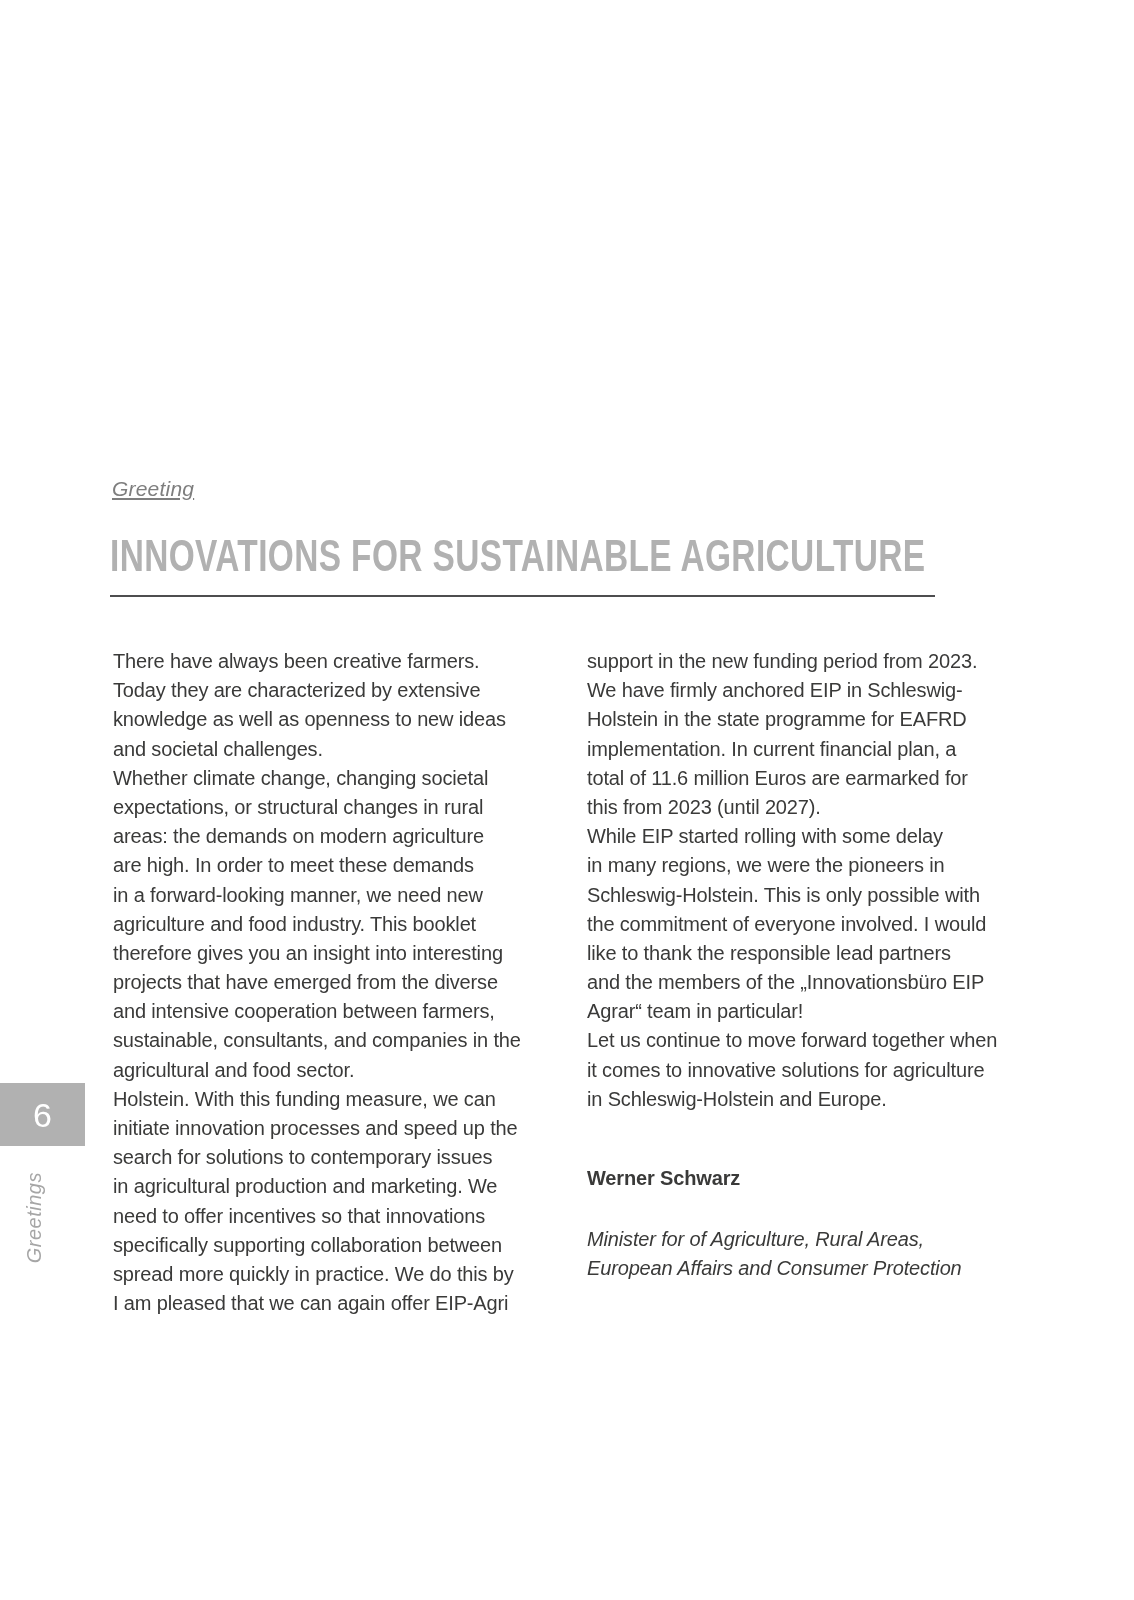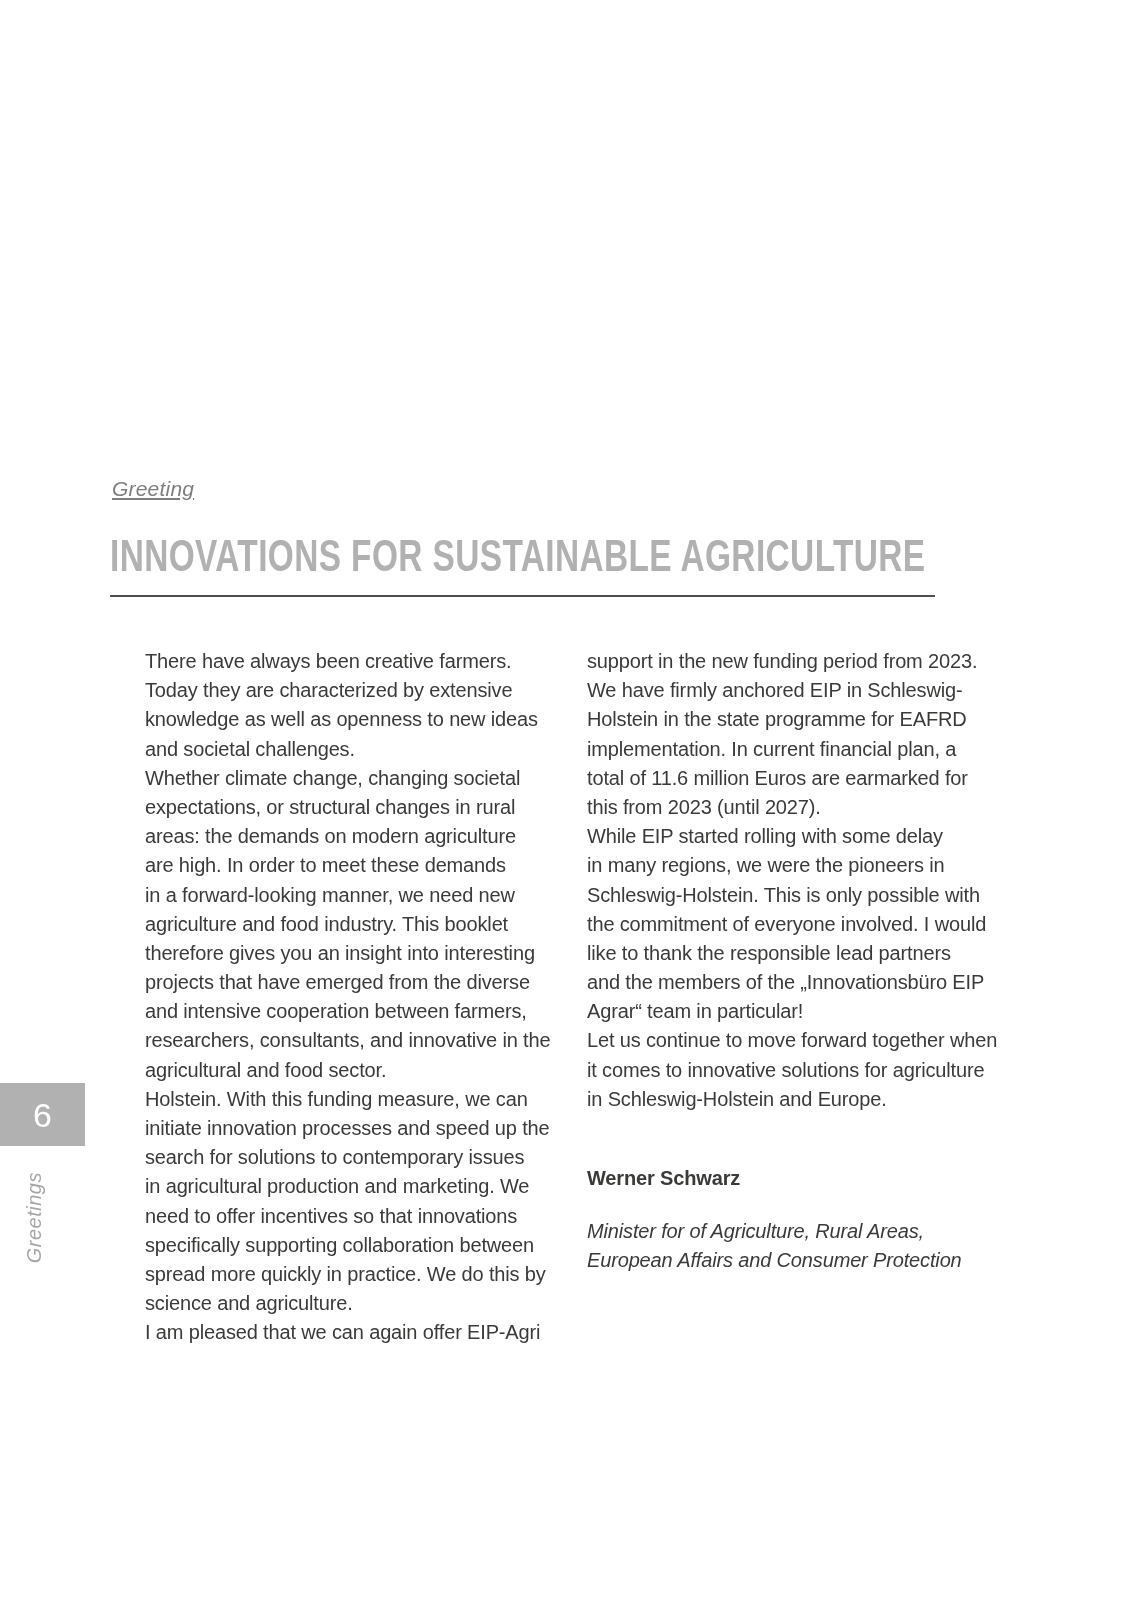--- a/index.html
+++ b/index.html
@@ -29,30 +29,30 @@
     position: absolute; left: 110px; top: 595px;
     width: 825px; height: 2px; background: #4d4d4f;
   }
 
   
   .col {
     position: absolute; top: 647px;
     font-size: 20px; line-height: 29.2px;
     color: #3a3a39; letter-spacing: -0.15px;
   }
-  .col-left  { left: 113px; width: 460px; margin-left: 32px; }
+  .col-left  { left: 113px; width: 460px; }
   .col-right { left: 587px; width: 460px; }
   .line { white-space: pre; height: 29.2px; }
 
   .sig-name {
     margin-top: 50px; font-weight: bold;
     font-size: 20px; line-height: 29.2px; color: #3a3a39;
   }
   .sig-role {
-    margin-top: 24px; font-style: italic;
+    margin-top: 32px; font-style: italic;
     font-size: 20px; line-height: 29.2px; color: #3a3a39;
   }
 
   
   .pagenum-box {
     position: absolute; left: 0; top: 1083px;
     width: 85px; height: 63px; background: #b1b1b1;
     display: flex; align-items: center; justify-content: center;
   }
   .pagenum-box span { color: #ffffff; font-size: 34px; line-height: 1; }
@@ -83,30 +83,29 @@
       <div class="line">and societal challenges.</div>
       <div class="line">Whether climate change, changing societal</div>
       <div class="line">expectations, or structural changes in rural</div>
       <div class="line">areas: the demands on modern agriculture</div>
       <div class="line">are high. In order to meet these demands</div>
       <div class="line">in a forward-looking manner, we need new</div>
       <div class="line">agriculture and food industry. This booklet</div>
       <div class="line">therefore gives you an insight into interesting</div>
       <div class="line">projects that have emerged from the diverse</div>
       <div class="line">and intensive cooperation between farmers,</div>
-      <div class="line">researchers, consultants, and innovative in the</div>
+      <div class="line">sustainable, consultants, and companies in the</div>
       <div class="line">agricultural and food sector.</div>
       <div class="line">Holstein. With this funding measure, we can</div>
       <div class="line">initiate innovation processes and speed up the</div>
       <div class="line">search for solutions to contemporary issues</div>
       <div class="line">in agricultural production and marketing. We</div>
       <div class="line">need to offer incentives so that innovations</div>
       <div class="line">specifically supporting collaboration between</div>
       <div class="line">spread more quickly in practice. We do this by</div>
-      <div class="line">science and agriculture.</div>
       <div class="line">I am pleased that we can again offer EIP-Agri</div>
     </div>
 
   <div class="col col-right">
     <div>
         <div class="line">support in the new funding period from 2023.</div>
         <div class="line">We have firmly anchored EIP in Schleswig-</div>
         <div class="line">Holstein in the state programme for EAFRD</div>
         <div class="line">implementation. In current financial plan, a</div>
         <div class="line">total of 11.6 million Euros are earmarked for</div>

